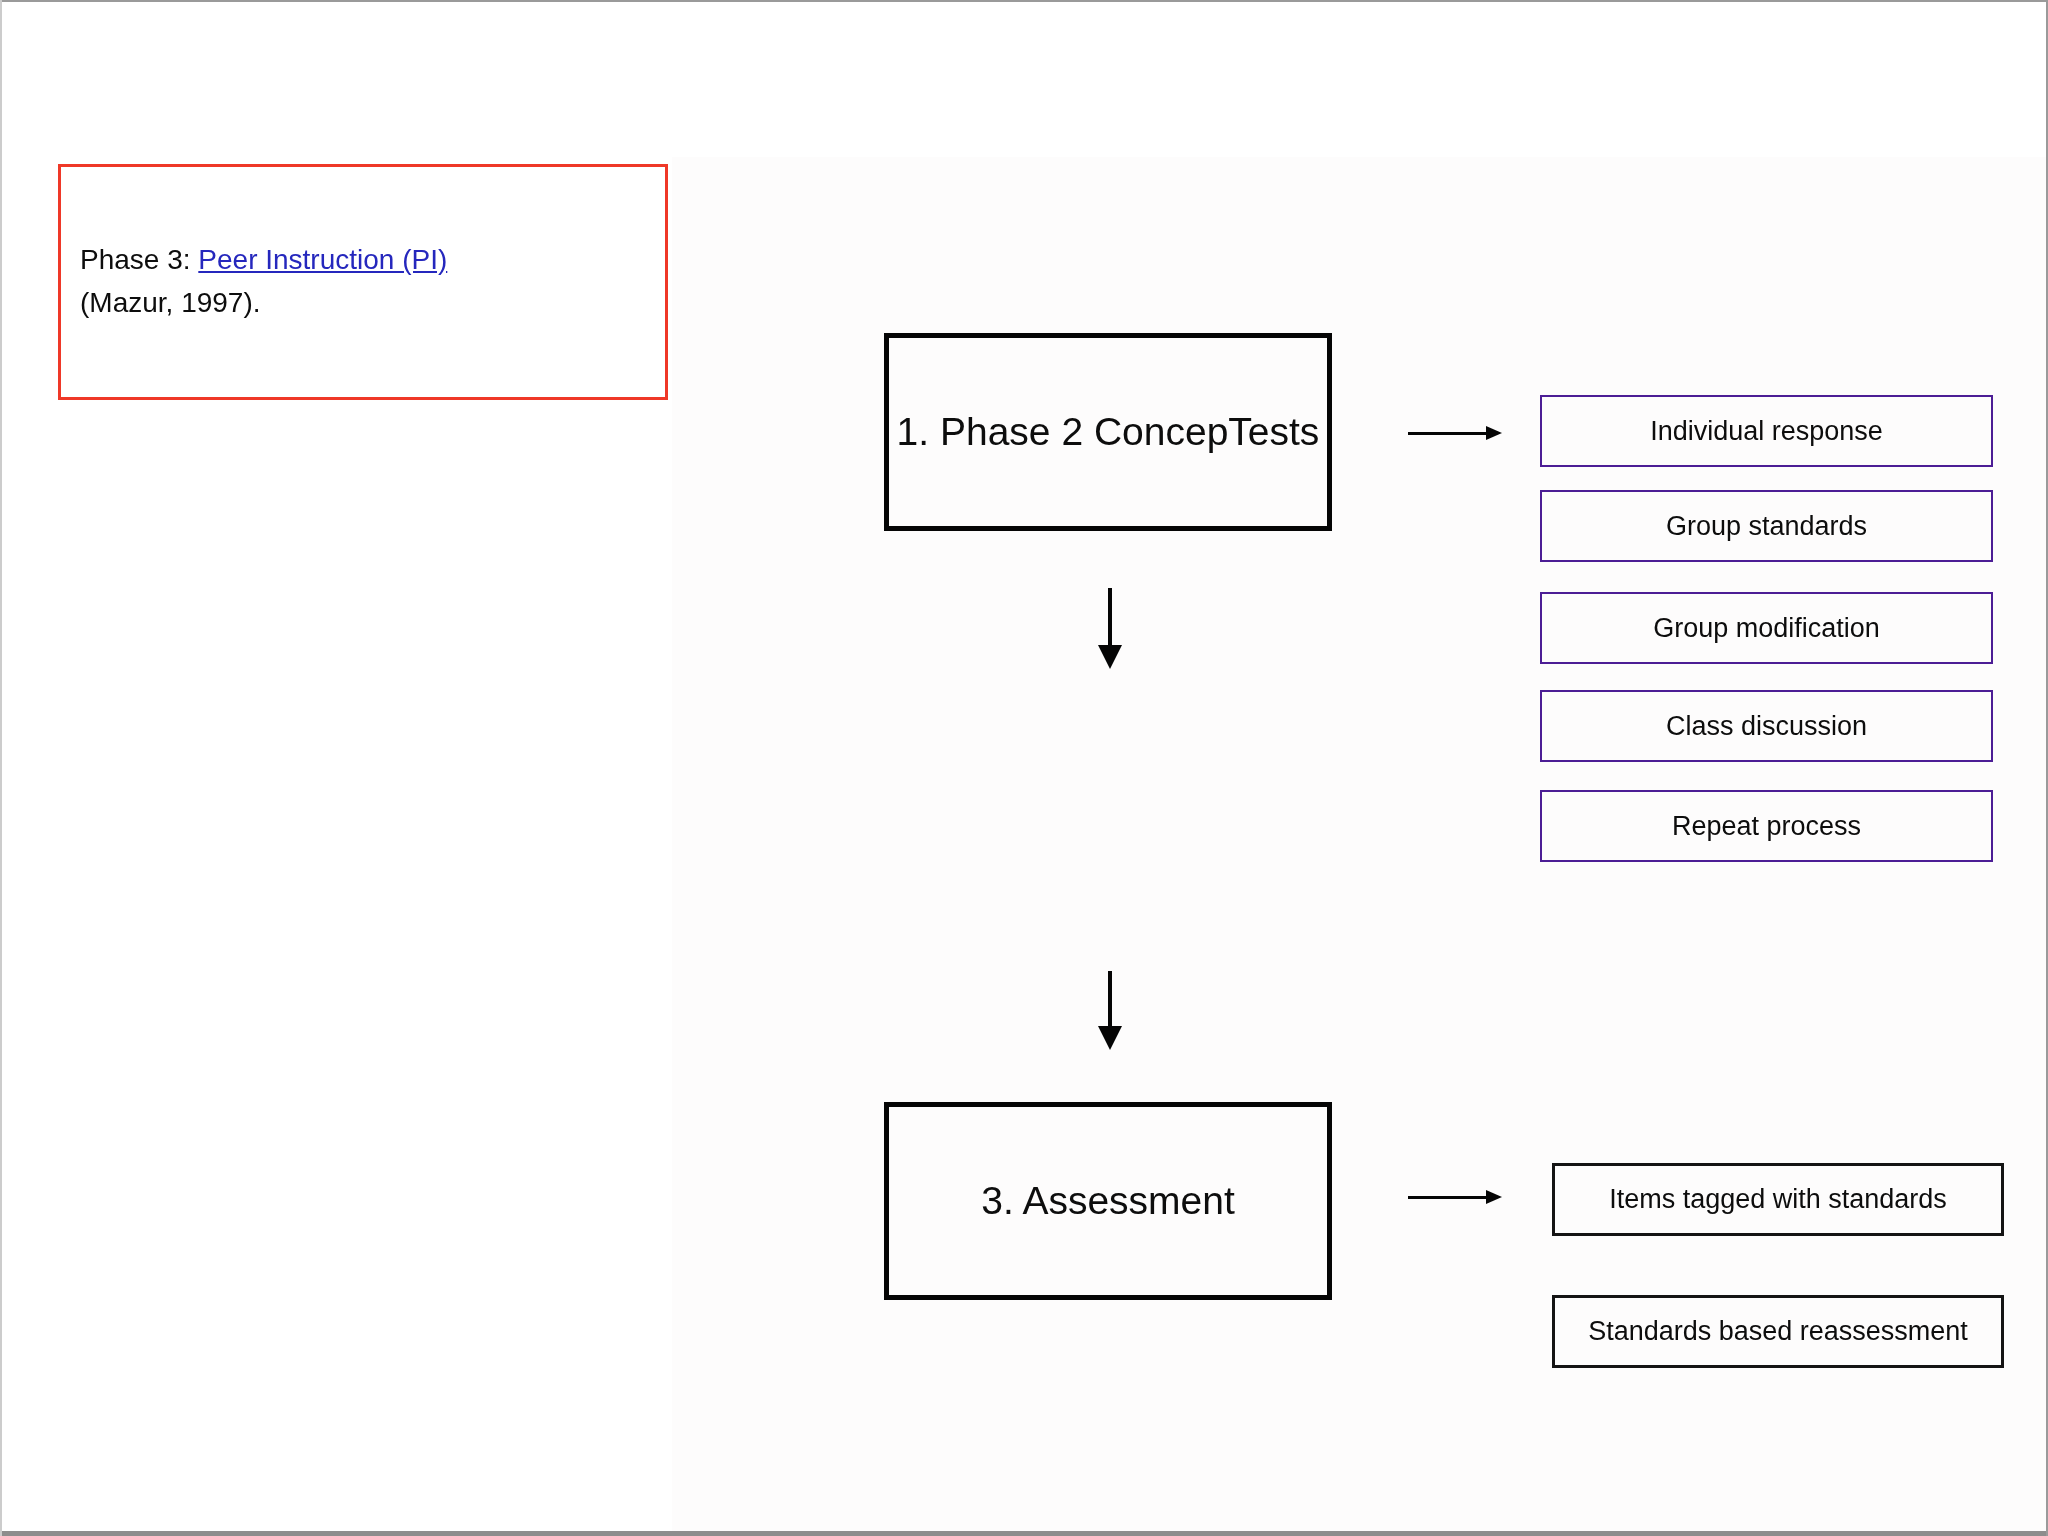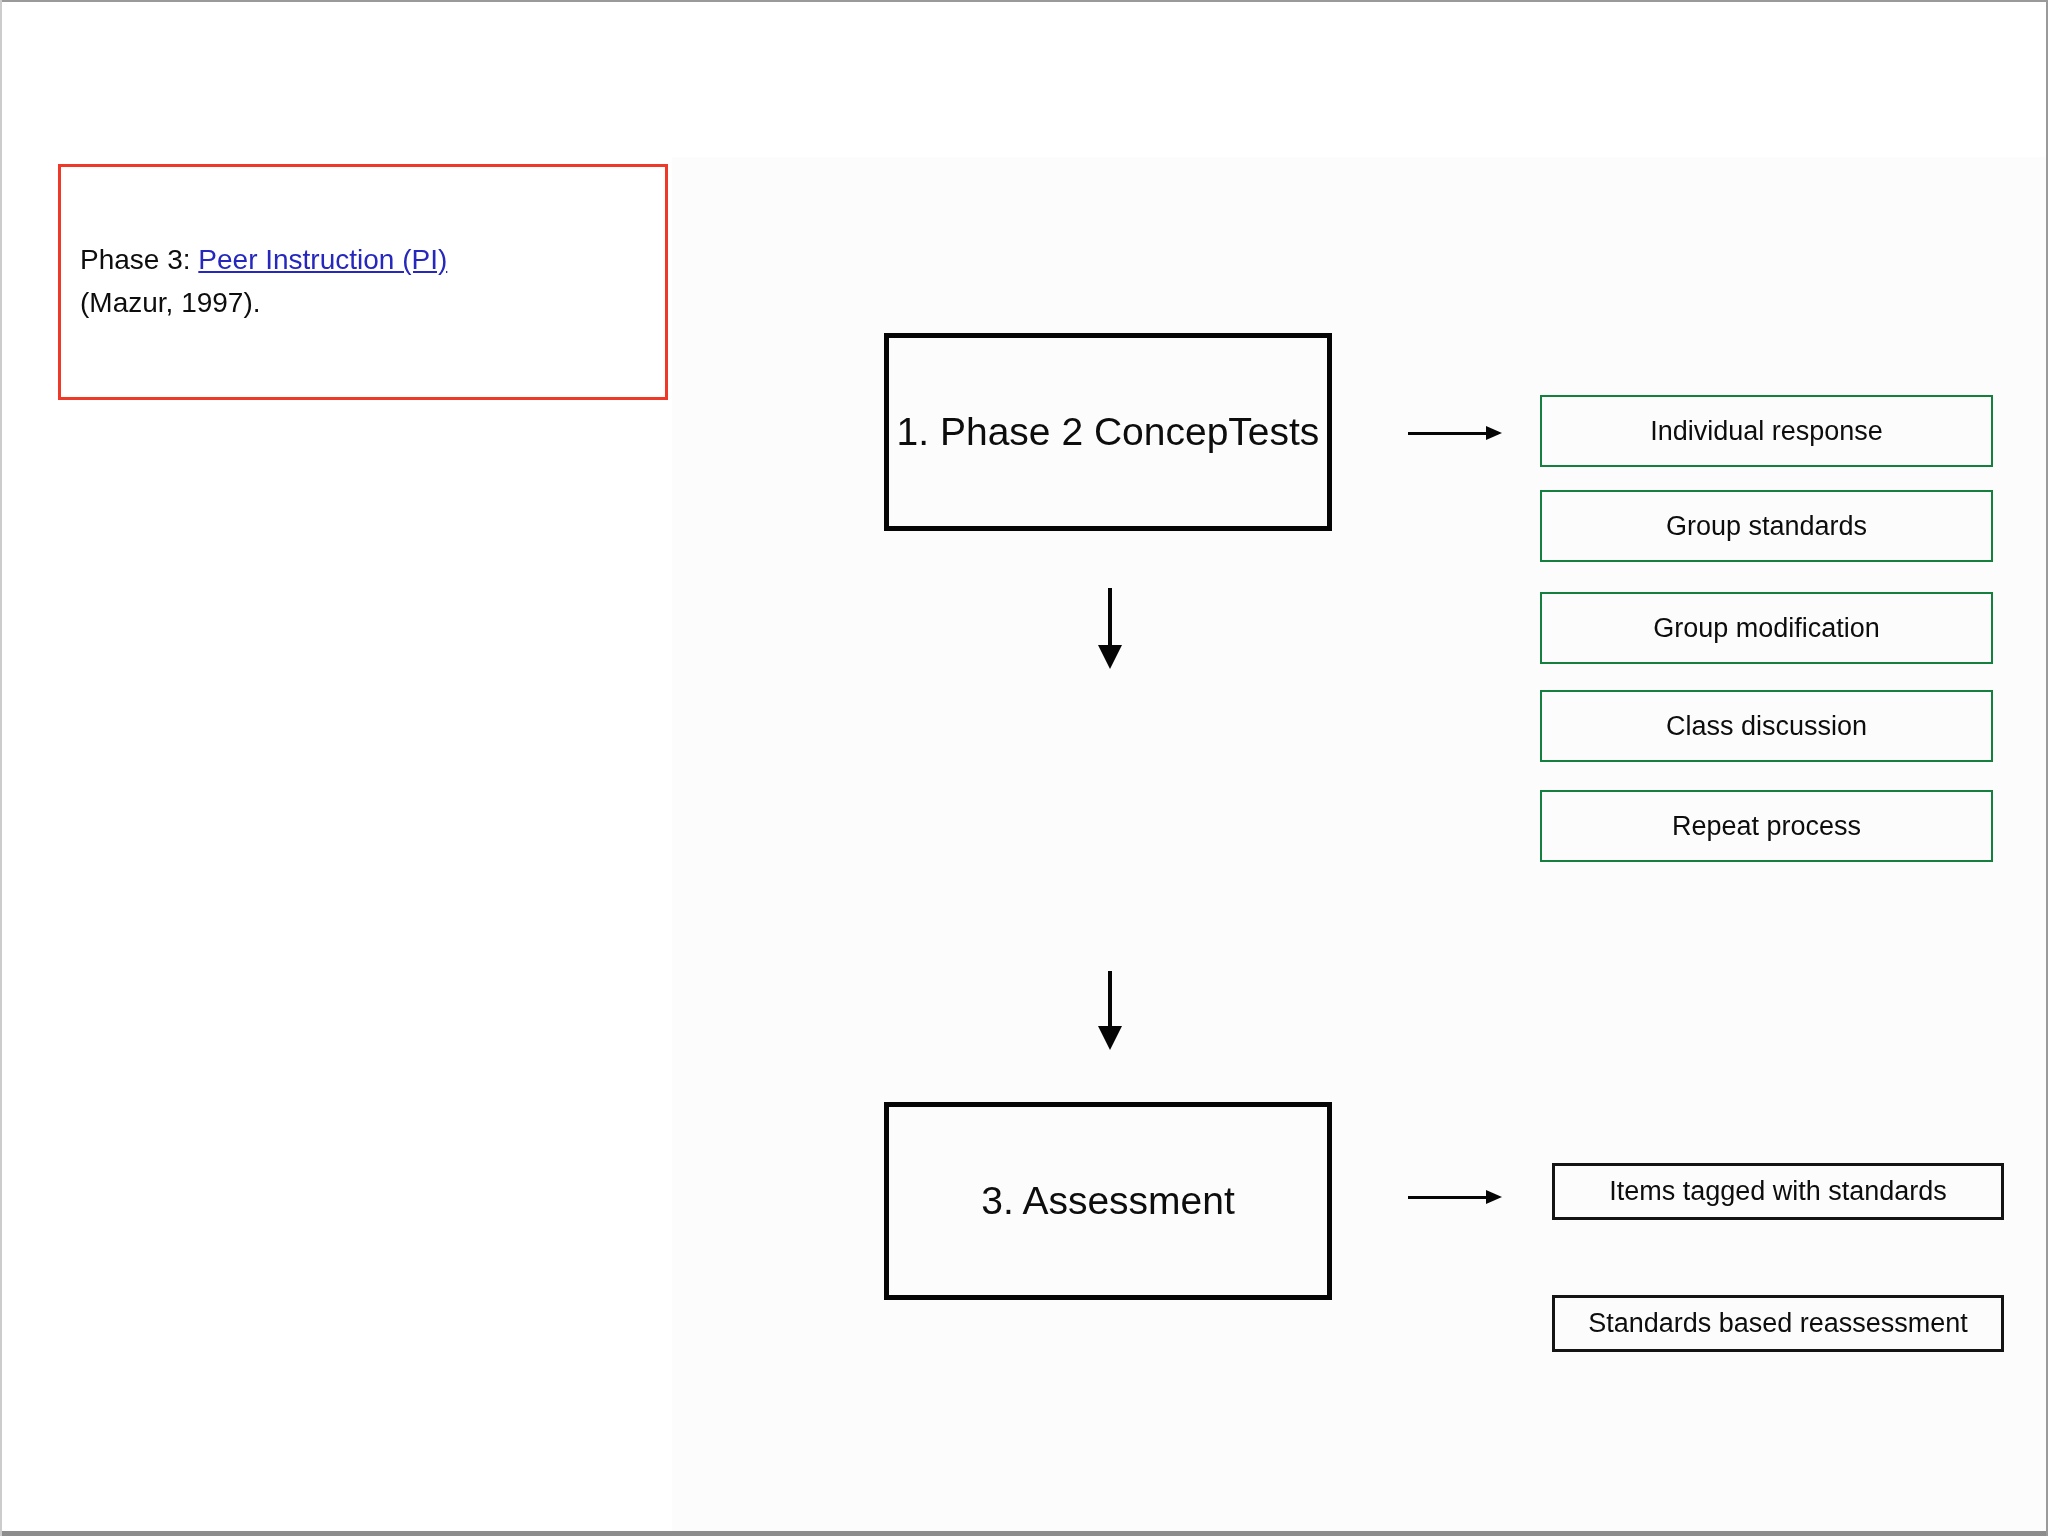--- a/index.html
+++ b/index.html
@@ -56,24 +56,24 @@
   .flow-box.step3 { top: 1102px; height: 198px; }
   
   .outcome-box {
     position: absolute;
     box-sizing: border-box;
     display: flex; align-items: center; justify-content: center;
     font-size: 27px;
     white-space: nowrap;
     background: transparent;
   }
-  .g1 { left: 1540px; width: 453px; height: 72px; border: 2px solid #15803d; text-align: right; }
+  .g1 { left: 1540px; width: 453px; height: 72px; border: 2px solid #4c1d95; text-align: right; }
   .g1.r1 { top: 395px; } .g1.r2 { top: 490px; } .g1.r3 { top: 592px; }
   .g1.r4 { top: 690px; } .g1.r5 { top: 790px; }
-  .g2 { left: 1552px; width: 452px; height: 57px; border: 3px solid #141414; }
+  .g2 { left: 1552px; width: 452px; height: 73px; border: 3px solid #141414; }
   .g2.r1 { top: 1163px; } .g2.r2 { top: 1295px; }
   
   .arrow-part { position: absolute; }
   .vline { width: 4px; background: #050505; }
   .vhead { width: 0; height: 0;
            border-left: 12px solid transparent;
            border-right: 12px solid transparent;
            border-top: 24px solid #050505; }
   .hline { height: 3px; background: #050505; }
   .hhead { width: 0; height: 0;

